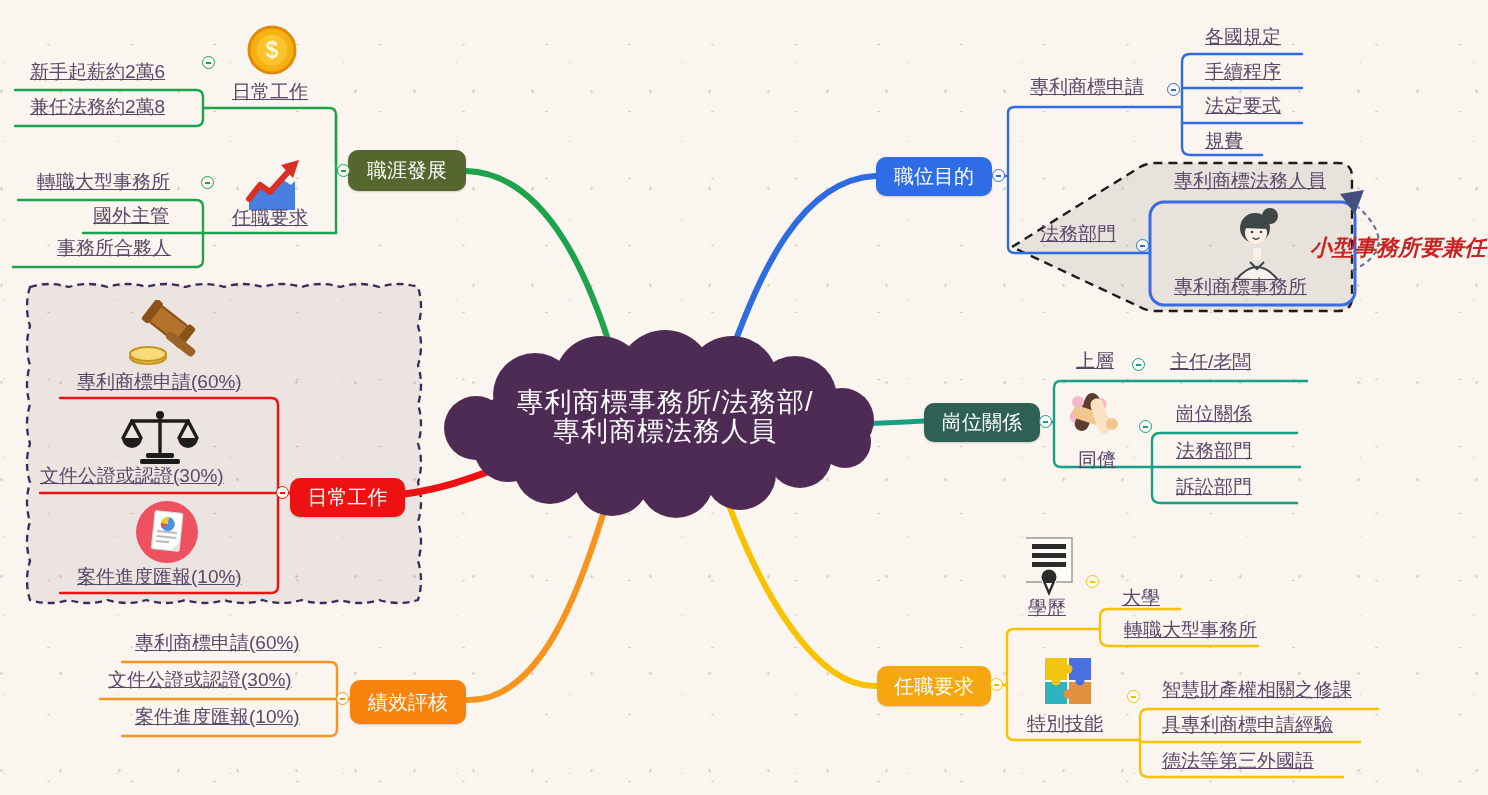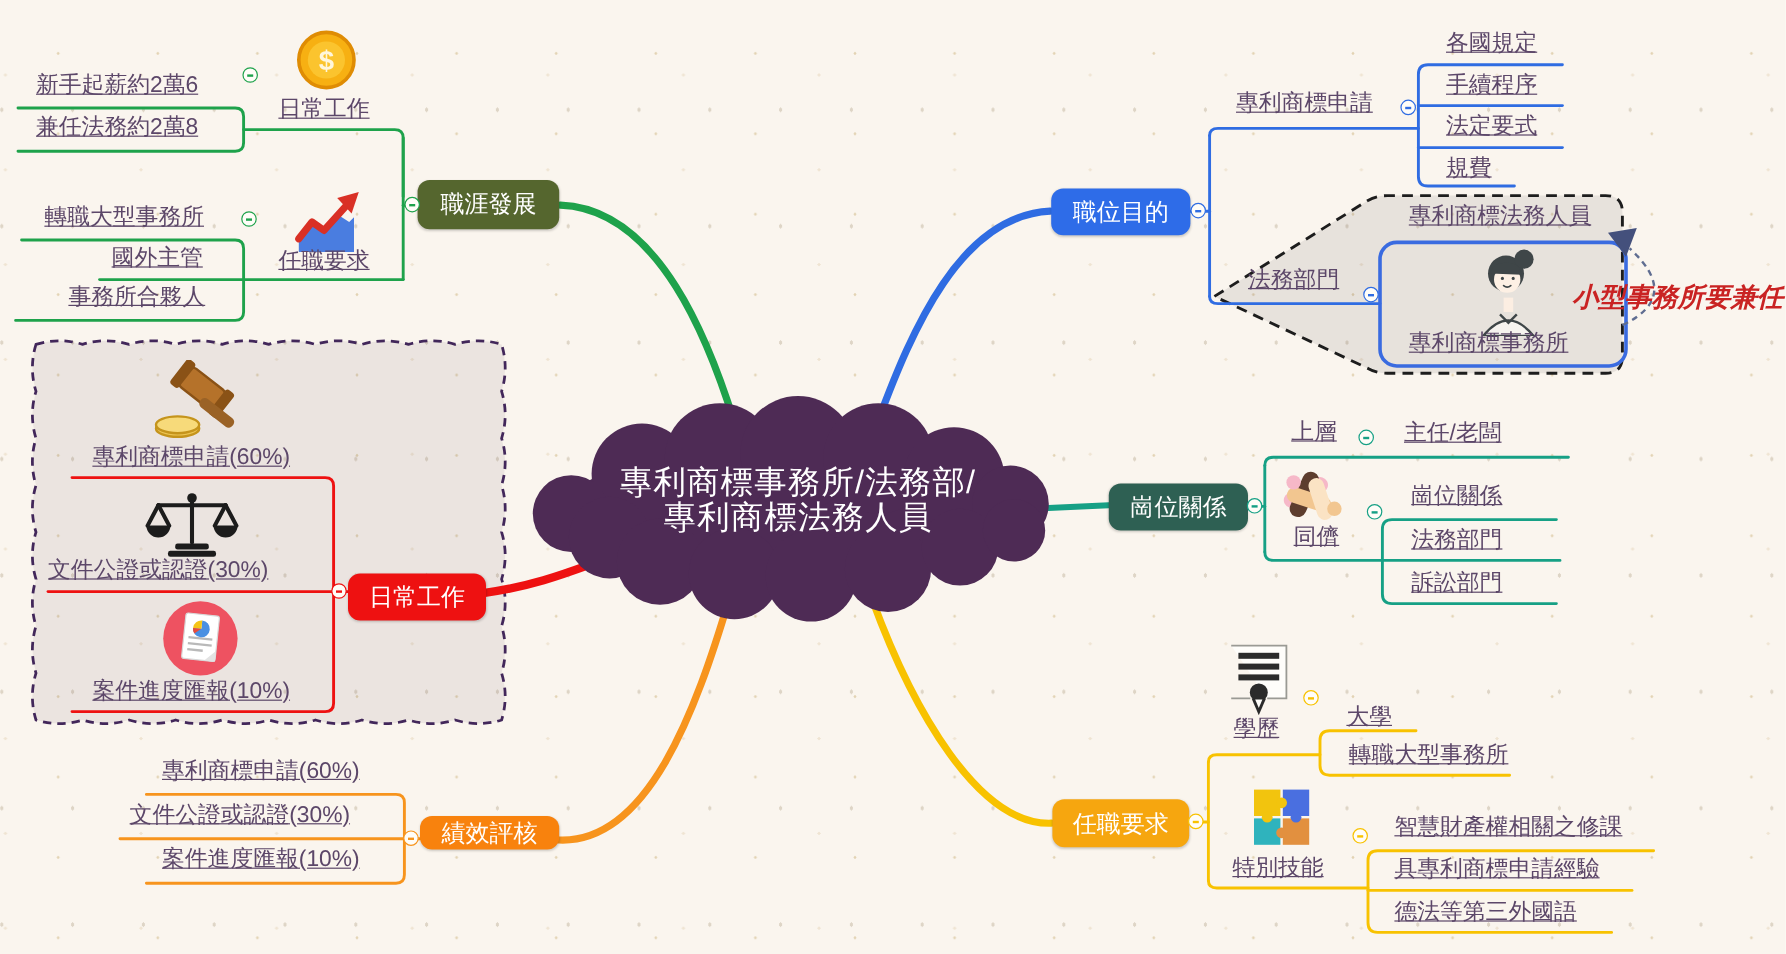--- a/index.html
+++ b/index.html
@@ -200,21 +200,21 @@
         <line x1="23" y1="38" x2="43" y2="38" stroke="#b9b9b9" stroke-width="2"></line>
         <line x1="23" y1="43" x2="36" y2="43" stroke="#b9b9b9" stroke-width="2"></line>
         <path d="M33,18 a7,7 0 1 1 -7,7 l7,0 Z" fill="#4a90e2"></path>
         <path d="M26,25 a7,7 0 0 1 7,-7 l0,7 Z" fill="#f5c518"></path>
         <path d="M27.5,29.5 a7,7 0 0 1 -1.5,-4.5 l7,0 Z" fill="#e74c3c"></path>
       </g>
     </svg>
   </div>
   <div class="lbl" style="left:77px;top:567px">案件進度匯報(10%)</div>
 
-  <div class="node" style="left:350px;top:680px;width:116px;height:28px;background:#f8820d">績效評核</div>
+  <div class="node" style="left:350px;top:680px;width:116px;height:44px;background:#f8820d">績效評核</div>
   <div class="lbl" style="left:135px;top:633px">專利商標申請(60%)</div>
   <div class="lbl" style="left:108px;top:670px">文件公證或認證(30%)</div>
   <div class="lbl" style="left:135px;top:707px">案件進度匯報(10%)</div>
 
   <div class="node" style="left:876px;top:157px;width:116px;height:39px;background:#2e6ce8">職位目的</div>
   <div class="lbl" style="left:1030px;top:77px">專利商標申請</div>
   <div class="lbl" style="left:1205px;top:27px">各國規定</div>
   <div class="lbl" style="left:1205px;top:62px">手續程序</div>
   <div class="lbl" style="left:1205px;top:96px">法定要式</div>
   <div class="lbl" style="left:1205px;top:131px">規費</div>
@@ -245,21 +245,21 @@
   <div class="icon" style="left:1064px;top:384px">
     <svg width="60" height="56" viewBox="0 0 60 56">
       <rect x="4" y="20" width="40" height="13" rx="6.5" transform="rotate(-28 24 26)" fill="#f6b8c8"></rect>
       <rect x="16" y="8" width="14" height="40" rx="7" transform="rotate(24 23 28)" fill="#5d3d2e"></rect>
       <rect x="8" y="26" width="38" height="13" rx="6.5" transform="rotate(18 27 32)" fill="#f2c690"></rect>
       <rect x="30" y="14" width="13" height="36" rx="6.5" transform="rotate(-18 36 32)" fill="#fbe3c4"></rect>
       <circle cx="14" cy="18" r="6" fill="#f6b8c8"></circle>
         <circle cx="48" cy="40" r="6" fill="#f2c690"></circle>
     </svg>
   </div>
-  <div class="lbl" style="left:1078px;top:438px">同儕</div>
+  <div class="lbl" style="left:1078px;top:450px">同儕</div>
   <div class="lbl" style="left:1176px;top:404px">崗位關係</div>
   <div class="lbl" style="left:1176px;top:441px">法務部門</div>
   <div class="lbl" style="left:1176px;top:477px">訴訟部門</div>
 
   <div class="node" style="left:877px;top:666px;width:114px;height:40px;background:#f6a60f">任職要求</div>
 
   <div class="icon" style="left:1022px;top:536px">
     <svg width="54" height="60" viewBox="0 0 54 60">
       <path d="M4,2 H50 V46 H34 M20,46 H4 Z" fill="#fefdfa" stroke="#9a9a94" stroke-width="1.5"></path>
       <rect x="10" y="8" width="34" height="5" fill="#2b2b2b"></rect>

